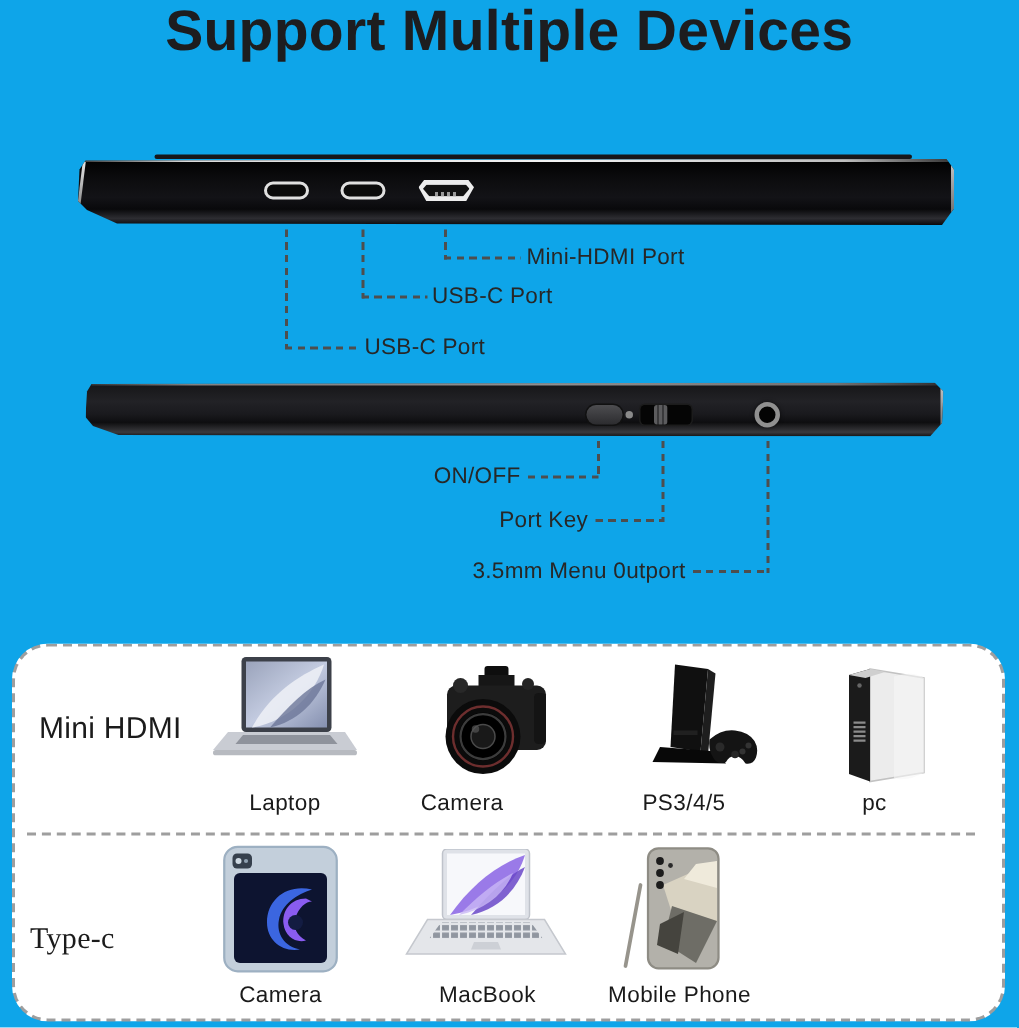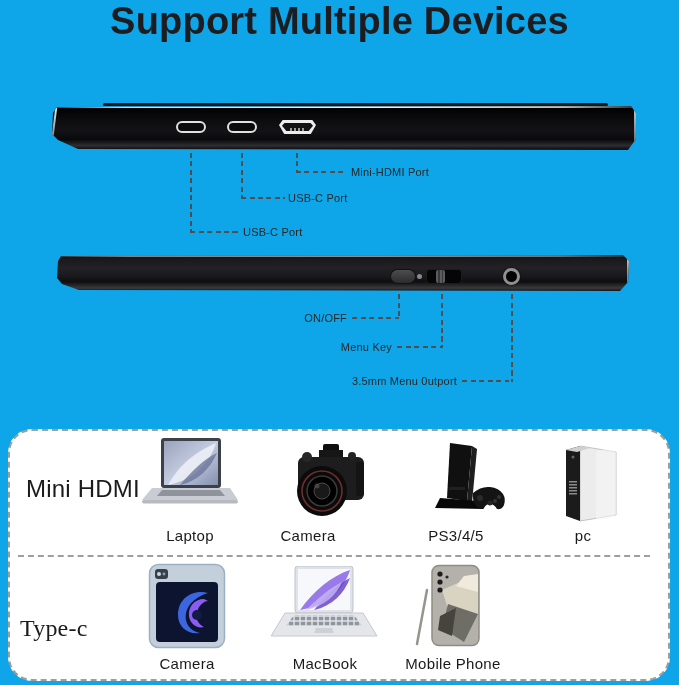--- a/index.html
+++ b/index.html
@@ -58,27 +58,27 @@
     background:#050505; box-shadow:0 0 0 1px #1c1c1c; }
   .menuslider .knob { position:absolute; left:9px; top:0; width:9px; height:13px; border-radius:2px;
     background:repeating-linear-gradient(90deg,#5c5c5e 0 2px,#39393b 2px 3.5px); }
   .audiojack { position:absolute; left:503px; top:268px; width:17px; height:17px; border-radius:50%;
     background:#040404; border:3px solid #909090; box-sizing:border-box; box-shadow:0 0 3px rgba(0,0,0,.6); }
   
   .vdash { position:absolute; width:2px;
     background:repeating-linear-gradient(180deg,#4e4e4e 0 5px,transparent 5px 8.5px); }
   .hdash { position:absolute; height:2px;
     background:repeating-linear-gradient(90deg,#4e4e4e 0 5px,transparent 5px 8.5px); }
-  .calloutlabel { position:absolute; font-size:11px; color:#272727; letter-spacing:.2px; line-height:18px; }
+  .calloutlabel { position:absolute; font-size:15px; color:#272727; letter-spacing:.2px; line-height:18px; }
   .r { text-align:right; }
   
   .comp-table { position:absolute; left:8px; top:429px; width:662px; height:252px;
     border:2px dashed #9e9e9e; border-radius:24px; box-sizing:border-box; background:#fff; }
   .row-sep { position:absolute; left:8px; top:124px; width:632px; height:0; border-top:2px dashed #9e9e9e; }
-  .conn-name { position:absolute; font-size:24px; font-weight:500; color:#1b1b1b; letter-spacing:.2px; }
+  .conn-name { position:absolute; font-size:20px; font-weight:500; color:#1b1b1b; letter-spacing:.2px; }
   .dev-label { position:absolute; font-size:15px; color:#1a1a1a; text-align:center; letter-spacing:.3px; }
   .dev-icon { position:absolute; }
   .dev-icon svg { display:block; }
 </style>
 </head>
 <body>
 
 <div class="canvas">
 
   <div class="title">Support Multiple Devices</div>
@@ -119,21 +119,21 @@
       <div class="knob"></div>
     </div>
   <div class="audiojack"></div>
 
   <div class="vdash" style="left:398px; top:294px; height:25px;"></div>
   <div class="hdash" style="left:352px; top:317px; width:47px;"></div>
   <div class="calloutlabel r" style="left:262px; top:309px; width:85px;">ON/OFF</div>
 
   <div class="vdash" style="left:441px; top:294px; height:54px;"></div>
   <div class="hdash" style="left:397px; top:346px; width:45px;"></div>
-  <div class="calloutlabel r" style="left:300px; top:338px; width:92px;">Menu Key</div>
+  <div class="calloutlabel r" style="left:300px; top:338px; width:92px;">Port Key</div>
 
   <div class="vdash" style="left:511px; top:294px; height:88px;"></div>
   <div class="hdash" style="left:462px; top:380px; width:50px;"></div>
   <div class="calloutlabel r" style="left:280px; top:372px; width:177px;">3.5mm Menu 0utport</div>
 
   <div class="comp-table">
     <div class="row-sep"></div>
   </div>
 
   <div class="conn-name" style="left:26px; top:475px;">Mini HDMI</div>

